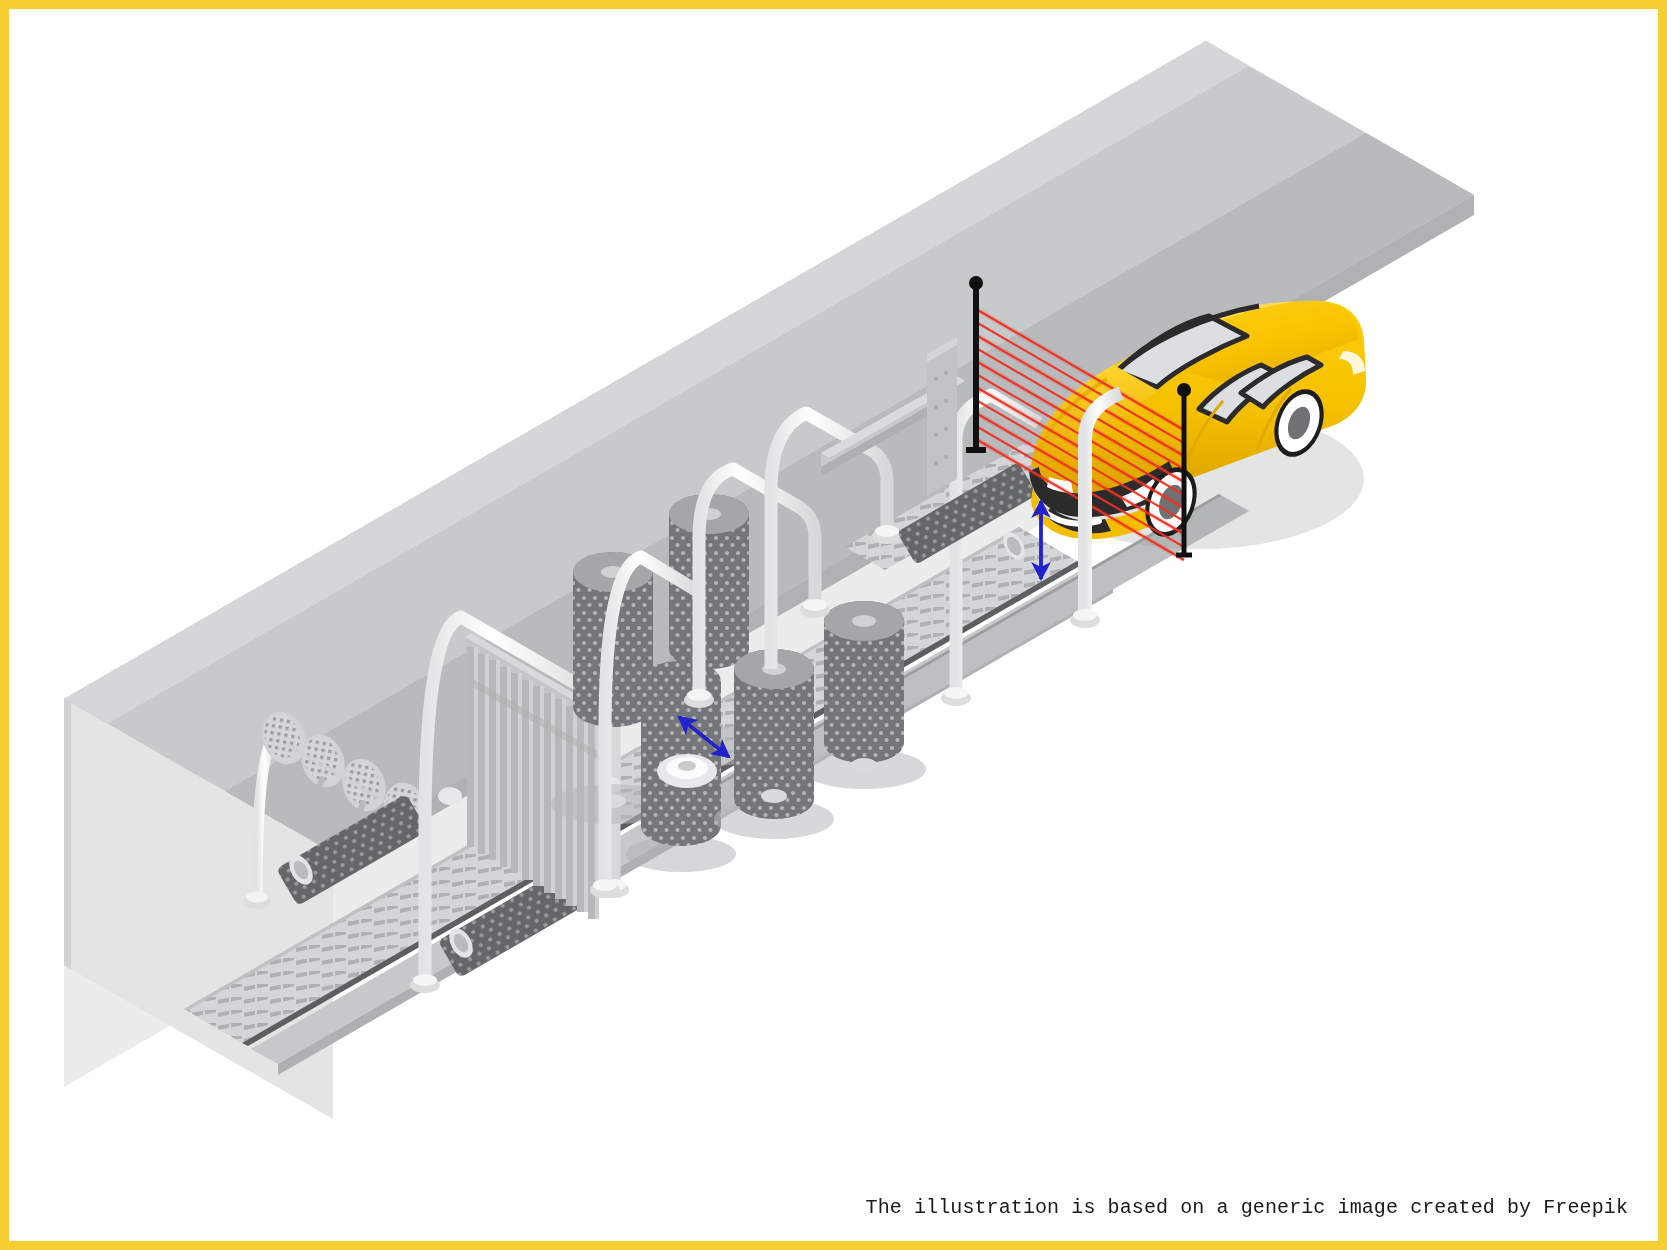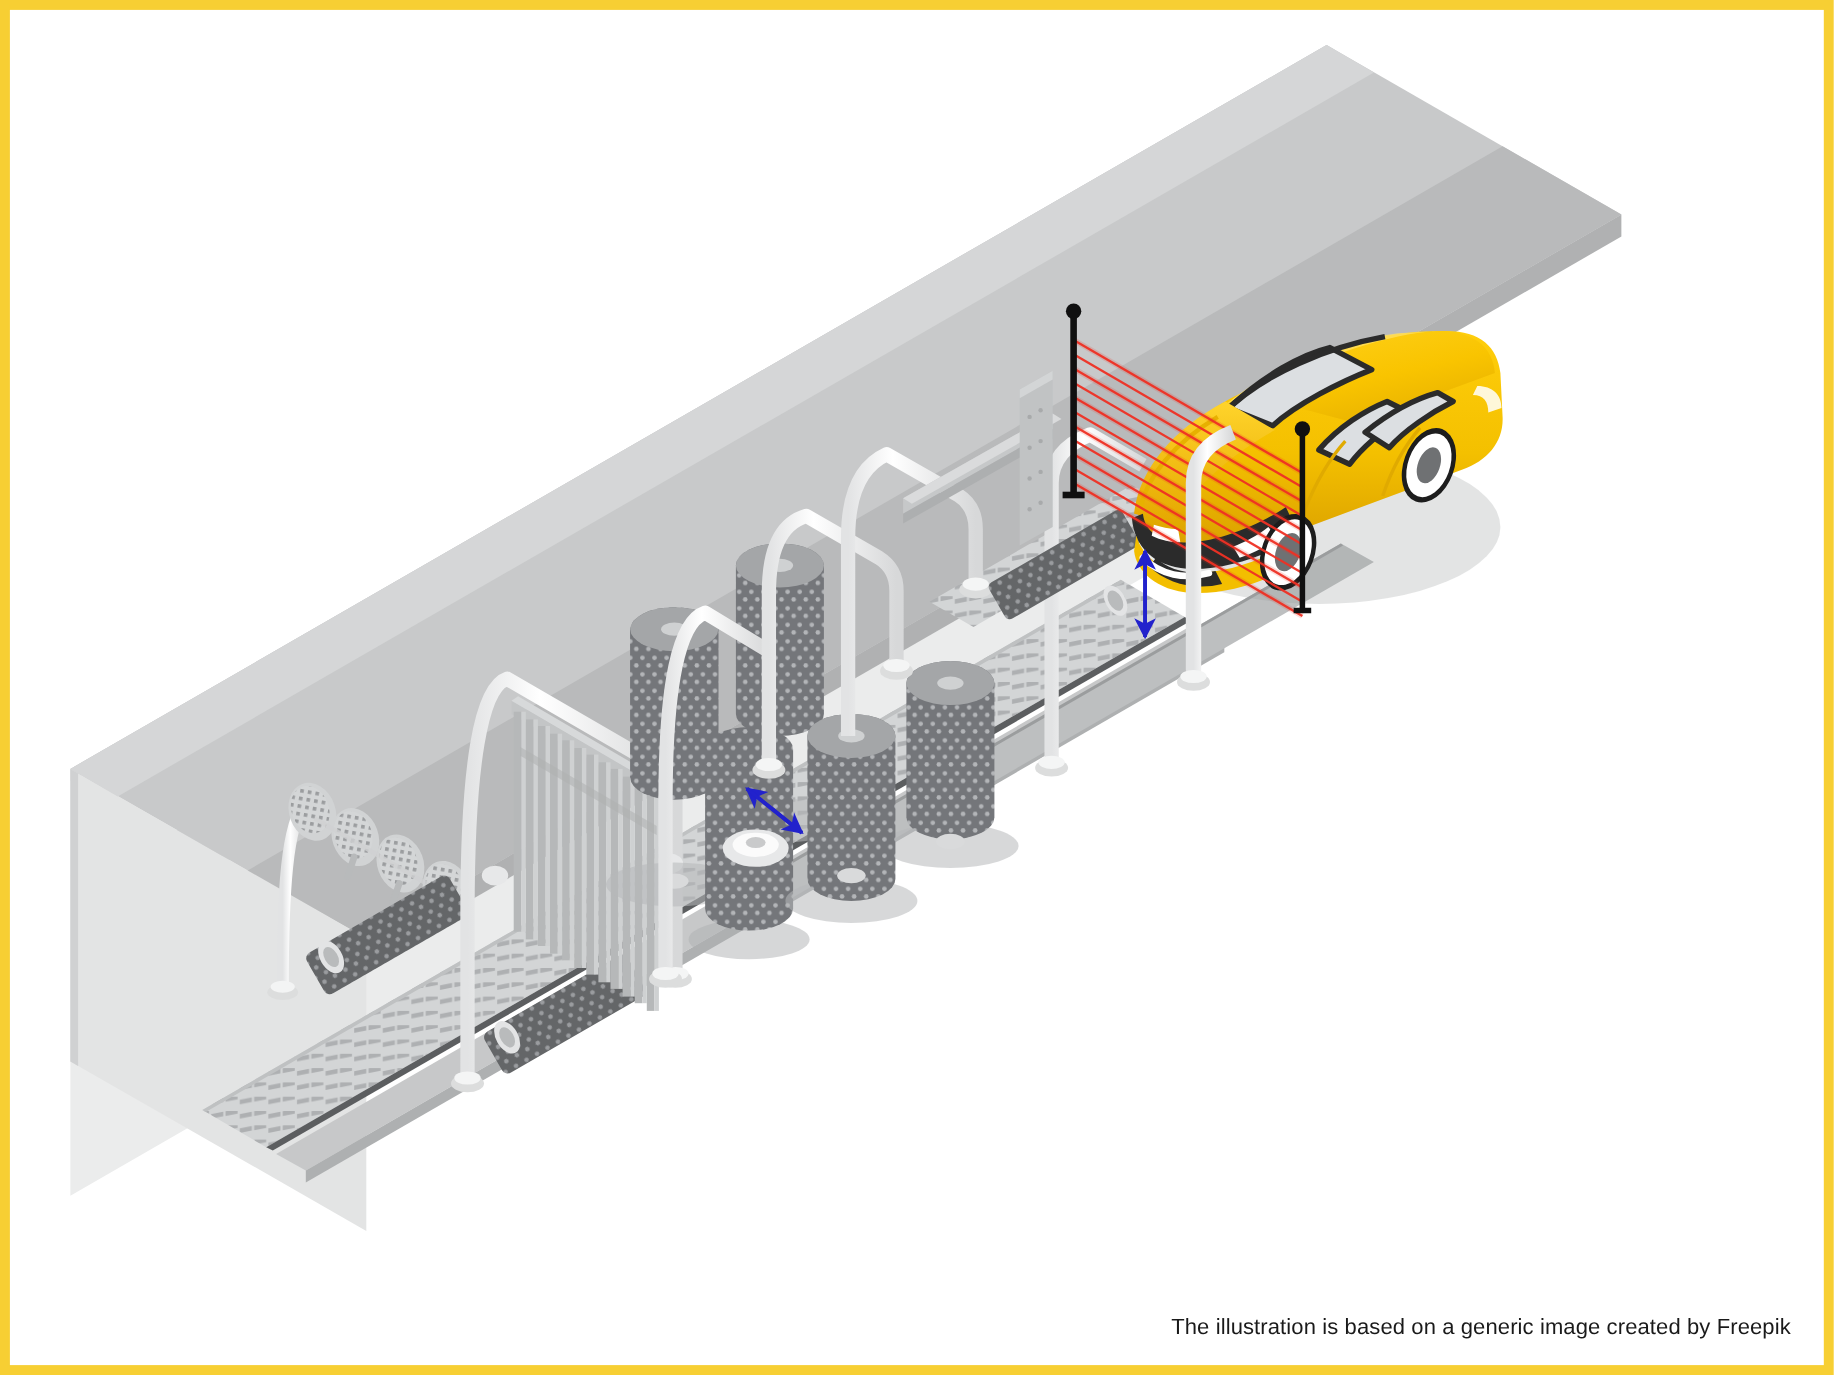--- a/index.html
+++ b/index.html
@@ -20,21 +20,21 @@
     right:30px;bottom:22px;
     font-size:20px;
     color:#1a1a1a;
     letter-spacing:0.1px;
     white-space:nowrap;
   }
 </style>
 </head>
 <body>
 
-<div id="frame" style="border-color: rgb(247, 207, 51); background: rgb(255, 255, 255);">
+<div id="frame" style="border-color: rgb(247, 207, 51); background: rgb(255, 255, 255); font-family: Liberation Mono, monospace;">
 
   <svg id="stage" viewBox="0 0 1667 1250" xmlns="http://www.w3.org/2000/svg">
 
     <defs>
 
       <pattern id="brushDots" width="11" height="15" patternUnits="userSpaceOnUse">
         <rect width="11" height="15" fill="#74767a"></rect>
         <circle cx="3" cy="4" r="2.1" fill="#b3b5b8"></circle>
         <circle cx="8.5" cy="11" r="2.1" fill="#b3b5b8"></circle>
       </pattern>

